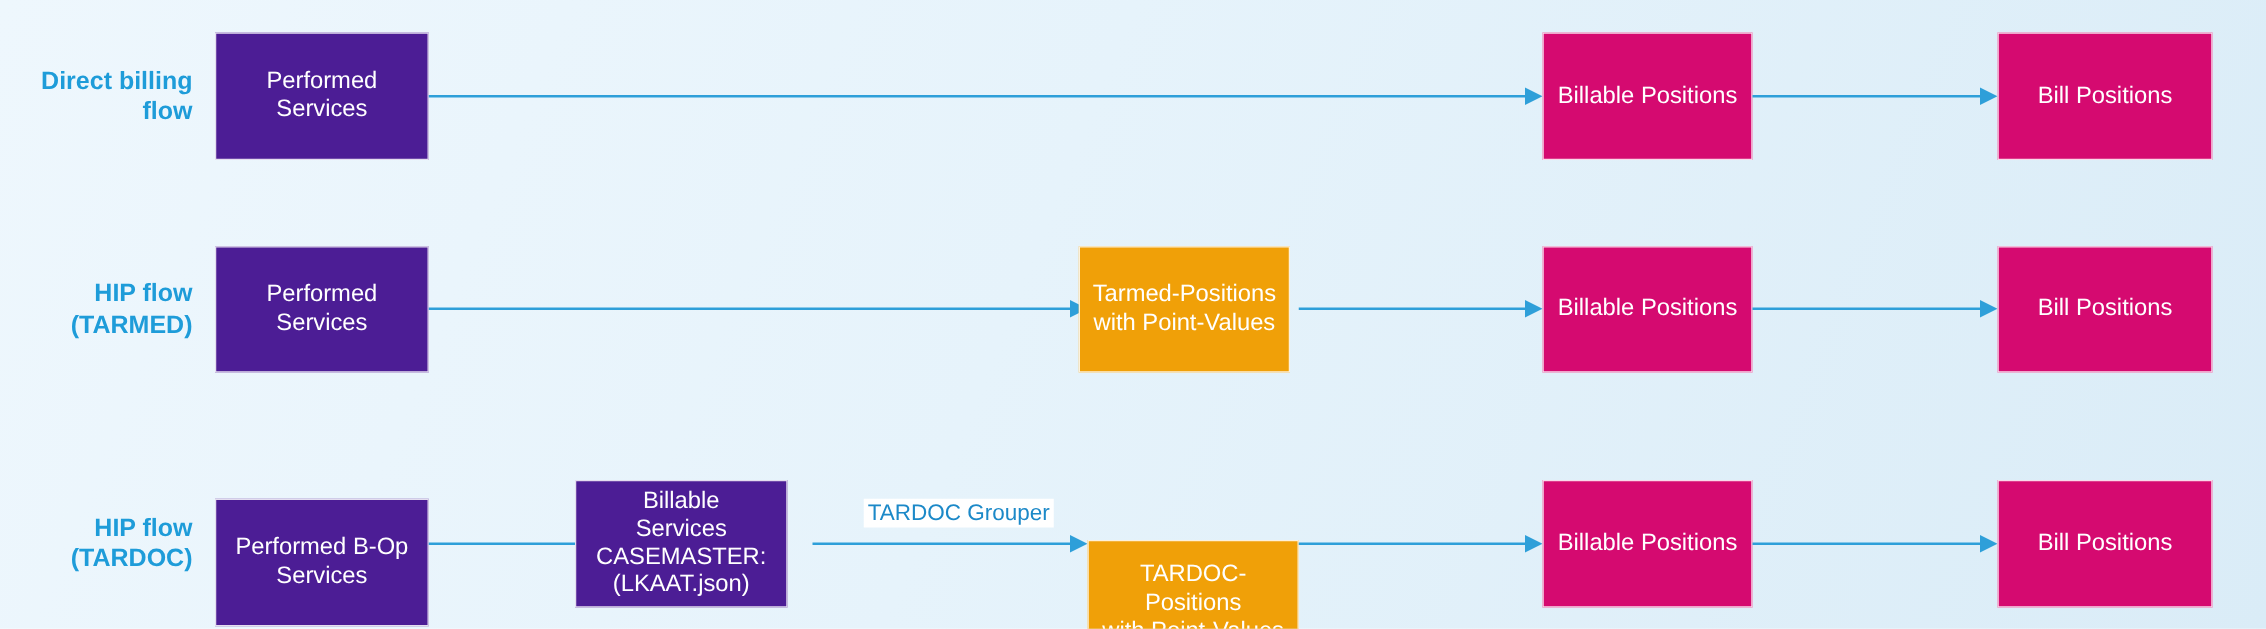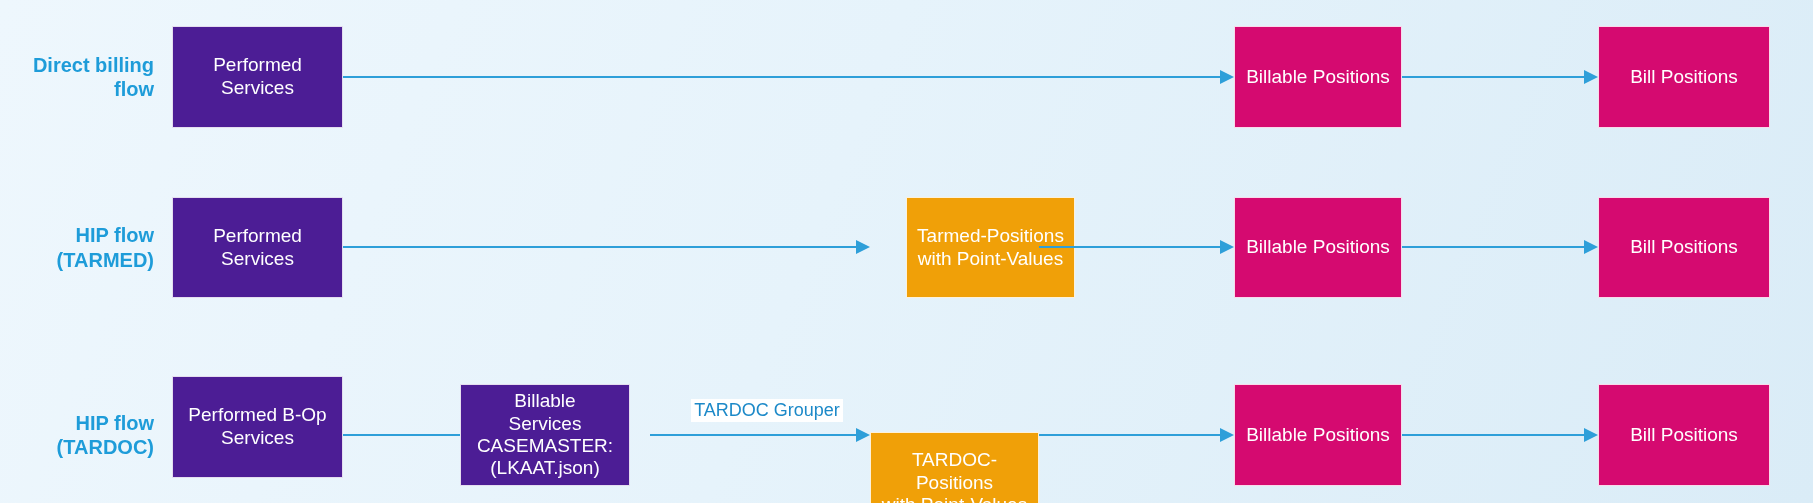--- a/index.html
+++ b/index.html
@@ -71,31 +71,31 @@
   <div class="node pink" style="left:1234px; top:26px; width:168px; height:102px;">Billable Positions</div>
   <div class="arrow" style="left:1402px; top:76px; width:182px;"></div>
   <div class="node pink" style="left:1598px; top:26px; width:172px; height:102px;">Bill Positions</div>
 
   <div class="row-label" style="left:0; top:197px; width:154px; height:101px;">HIP flow
 (TARMED)</div>
 
   <div class="node blue" style="left:172px; top:197px; width:171px; height:101px;">Performed
 Services</div>
   <div class="arrow" style="left:343px; top:246px; width:513px;"></div>
-  <div class="node orange" style="left:906px; top:197px; width:169px; height:101px;">Tarmed-Positions
+  <div class="node orange" style="left:863px; top:197px; width:169px; height:101px;">Tarmed-Positions
 with Point-Values</div>
   <div class="arrow" style="left:1039px; top:246px; width:181px;"></div>
   <div class="node pink" style="left:1234px; top:197px; width:168px; height:101px;">Billable Positions</div>
   <div class="arrow" style="left:1402px; top:246px; width:182px;"></div>
   <div class="node pink" style="left:1598px; top:197px; width:172px; height:101px;">Bill Positions</div>
 
   <div class="row-label" style="left:0; top:384px; width:154px; height:102px;">HIP flow
 (TARDOC)</div>
 
-  <div class="node blue" style="left:172px; top:376px; width:171px; height:102px;">Performed B-Op
+  <div class="node blue" style="left:172px; top:399px; width:171px; height:102px;">Performed B-Op
 Services</div>
   <div class="arrow" style="left:343px; top:434px; width:123px;"></div>
   <div class="node blue" style="left:460px; top:384px; width:170px; height:102px; line-height:1.18;">Billable
 Services
 CASEMASTER:
 (LKAAT.json)</div>
   <div class="edge-label" style="left:691px; top:399px; width:152px; height:23px;">TARDOC Grouper</div>
   <div class="arrow" style="left:650px; top:434px; width:206px;"></div>
   <div class="node orange" style="left:870px; top:384px; width:169px; height:102px;margin-top:48px;">TARDOC-Positions
 with Point-Values</div>

